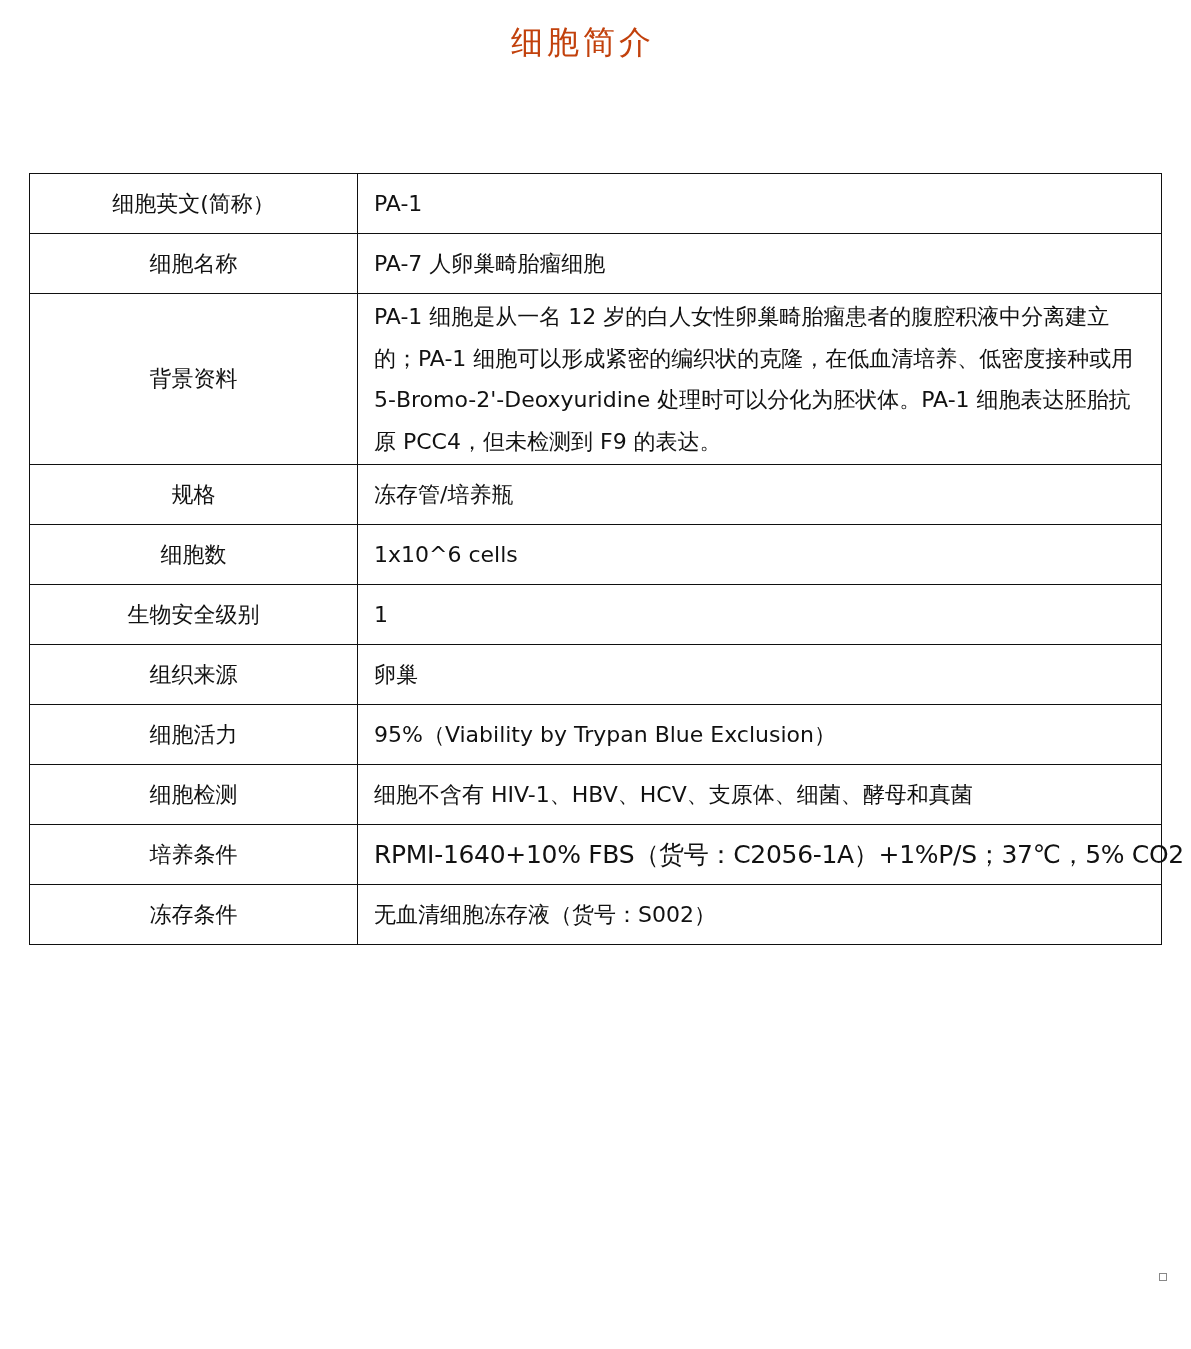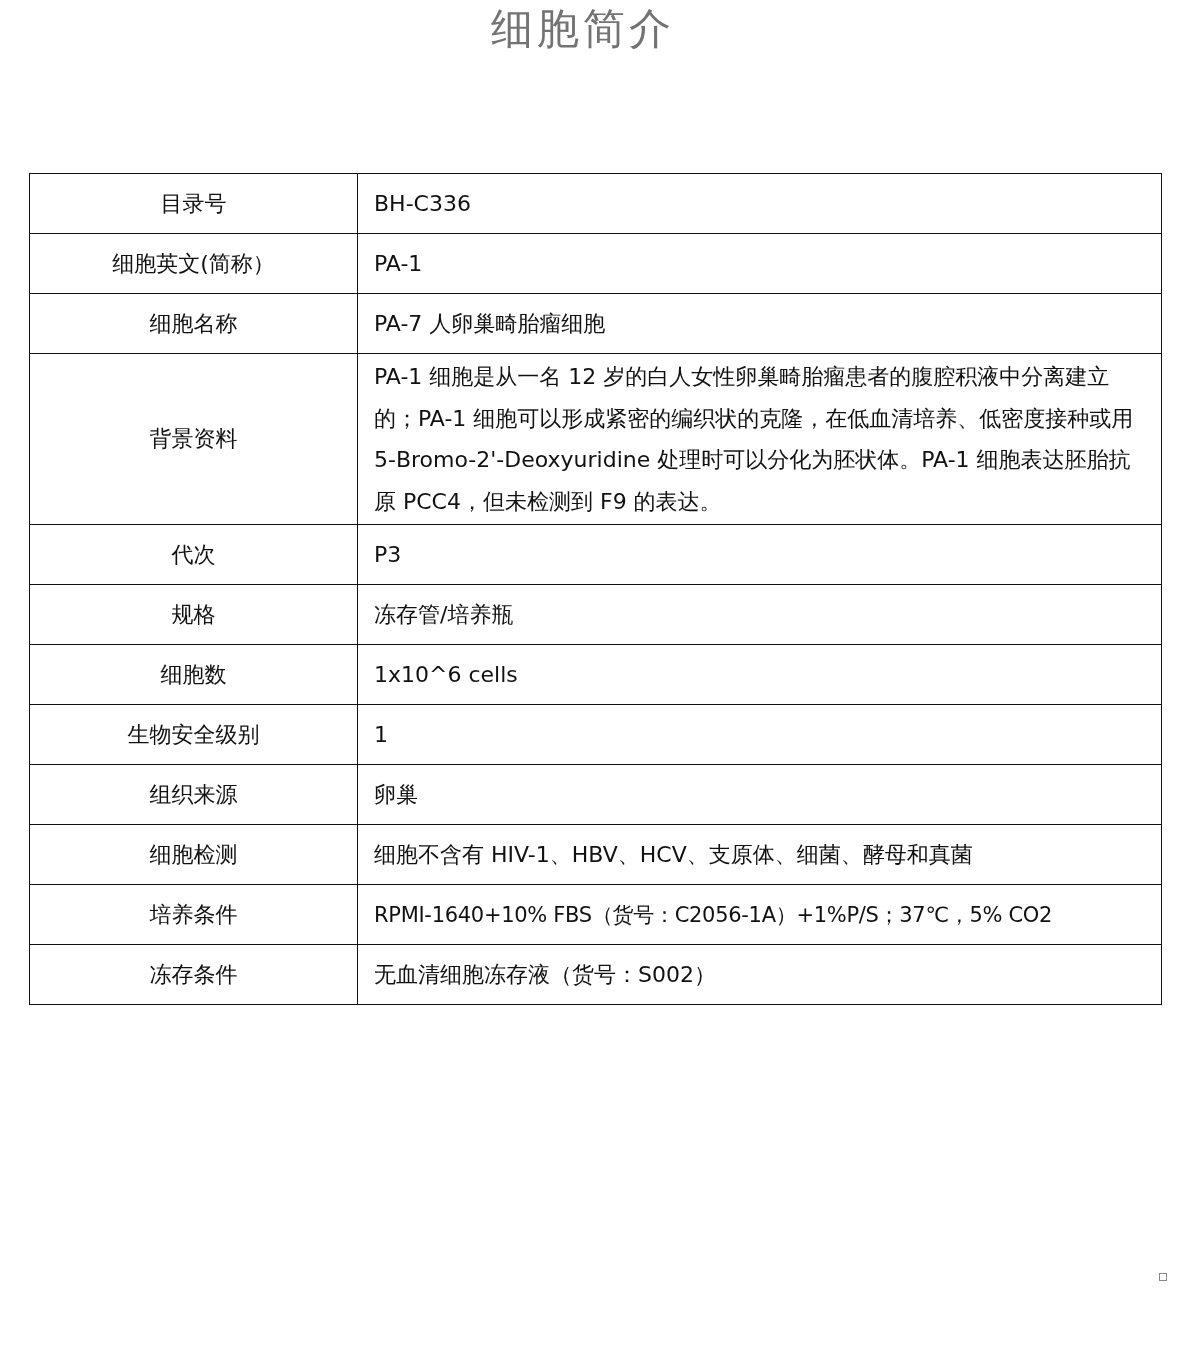--- a/index.html
+++ b/index.html
@@ -1,23 +1,23 @@
 <!DOCTYPE html>
 <html><head>
 <meta charset="utf-8">
 <style>
   html, body { margin: 0; padding: 0; background: #ffffff; }
   body {
     width: 1191px; height: 1349px; position: relative; overflow: hidden;
     font-family: "DejaVu Sans", "Liberation Sans", sans-serif; color: #111;
   }
   .title {
-    position: absolute; top: 1px; left: 0; width: 1166px; text-align: center;
+    position: absolute; top: 21px; left: 0; width: 1166px; text-align: center;
     font-family: "DejaVu Serif", "Liberation Serif", serif;
-    font-size: 42px; letter-spacing: 4px; color: #737373;
+    font-size: 32px; letter-spacing: 4px; color: #c2410c;
   }
   table.info {
     position: absolute; left: 29px; top: 173px; width: 1133px;
     border-collapse: collapse; table-layout: fixed;
   }
   table.info td {
     border: 1.5px solid #111; height: 59px; padding: 0; font-size: 22px; vertical-align: middle;
   }
   td.label { width: 327px; text-align: center; }
   td.value { padding-left: 16px !important; padding-right: 12px !important; text-align: left; }
@@ -28,62 +28,58 @@
   }
 </style>
 </head>
 <body>
 
 <div class="title">细胞简介</div>
 
 <table class="info">
   <tbody>
     <tr>
-      <td class="label">目录号</td>
-      <td class="value">BH-C336</td>
-    </tr>
-    <tr>
       <td class="label">细胞英文(简称）</td>
       <td class="value">PA-1</td>
     </tr>
     <tr>
       <td class="label">细胞名称</td>
       <td class="value">PA-7  人卵巢畸胎瘤细胞</td>
     </tr>
     <tr>
       <td class="label">背景资料</td>
       <td class="value multi">PA-1 细胞是从一名 12 岁的白人女性卵巢畸胎瘤患者的腹腔积液中分离建立的；PA-1 细胞可以形成紧密的编织状的克隆，在低血清培养、低密度接种或用 5-Bromo-2'-Deoxyuridine 处理时可以分化为胚状体。PA-1 细胞表达胚胎抗原 PCC4，但未检测到 F9 的表达。</td>
-    </tr>
-    <tr>
-      <td class="label">代次</td>
-      <td class="value">P3</td>
     </tr>
     <tr>
       <td class="label">规格</td>
       <td class="value">冻存管/培养瓶</td>
     </tr>
     <tr>
       <td class="label">细胞数</td>
       <td class="value">1x10^6 cells</td>
     </tr>
     <tr>
       <td class="label">生物安全级别</td>
       <td class="value">1</td>
     </tr>
     <tr>
       <td class="label">组织来源</td>
       <td class="value">卵巢</td>
     </tr>
     <tr>
+      <td class="label">细胞活力</td>
+      <td class="value">95%（Viability by Trypan Blue Exclusion）</td>
+    </tr>
+    <tr>
       <td class="label">细胞检测</td>
       <td class="value">细胞不含有 HIV-1、HBV、HCV、支原体、细菌、酵母和真菌</td>
     </tr>
     <tr>
       <td class="label">培养条件</td>
-      <td class="value" style="font-size:21px; white-space:nowrap; letter-spacing:-0.3px;">RPMI-1640+10% FBS（货号：C2056-1A）+1%P/S；37℃，5% CO2</td>
+      <td class="value" style="font-size:25px; white-space:nowrap; letter-spacing:-0.3px;">RPMI-1640+10% FBS（货号：C2056-1A）+1%P/S；37℃，5% CO2</td>
     </tr>
     <tr>
       <td class="label">冻存条件</td>
       <td class="value">无血清细胞冻存液（货号：S002）</td>
     </tr>
   </tbody>
 </table>
 
 <div class="handle"></div>
 

